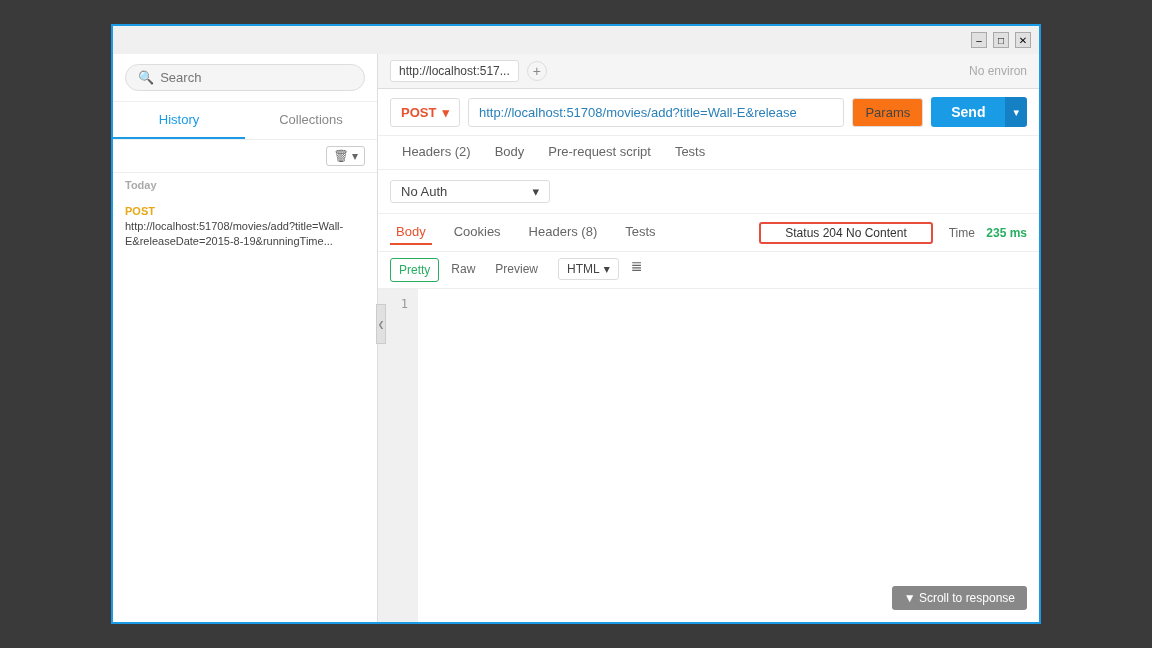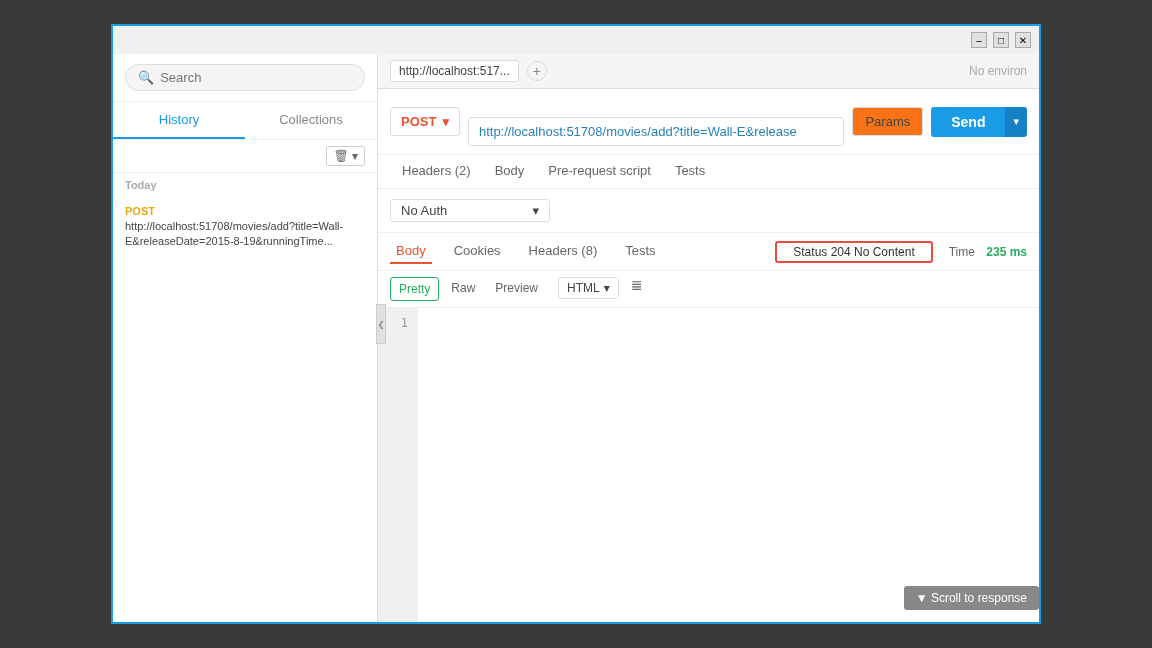--- a/index.html
+++ b/index.html
@@ -293,21 +293,20 @@
       gap: 6px;
     }
     .url-field {
       flex: 1;
       border: 1px solid #ddd;
       border-radius: 3px;
       padding: 6px 10px;
       font-size: 13px;
       color: #2980b9;
       outline: none;
-      margin-top: 20px;
     }
     .params-btn {
       border: 1px solid #ddd;
       background: #f97316;
       border-radius: 3px;
       padding: 6px 12px;
       cursor: pointer;
       color: #444;
       font-size: 13px;
     }
@@ -396,21 +395,21 @@
       color: #666;
       border-bottom: 2px solid transparent;
     }
     .resp-tab.active {
       color: #e8522e;
       border-bottom: 2px solid #e8522e;
     }
     .status-badge {
       border: 2px solid #e74c3c;
       border-radius: 3px;
-      padding: 2px 16px;
+      padding: 2px 24px;
       font-size: 12px;
       color: #333;
       margin-left: auto;
     }
     .time-label {
       font-size: 12px;
       color: #666;
       display: flex;
       align-items: center;
       gap: 4px;
@@ -479,21 +478,21 @@
       background: #fff;
       padding: 8px;
       font-family: monospace;
       font-size: 12px;
       overflow: auto;
     }
 
     .scroll-to-resp {
       position: absolute;
       bottom: 12px;
-      right: 0;
+      right: 12px;
       background: #888;
       color: #fff;
       border: none;
       border-radius: 3px;
       padding: 5px 12px;
       font-size: 12px;
       cursor: pointer;
       display: flex;
       align-items: center;
       gap: 4px;

